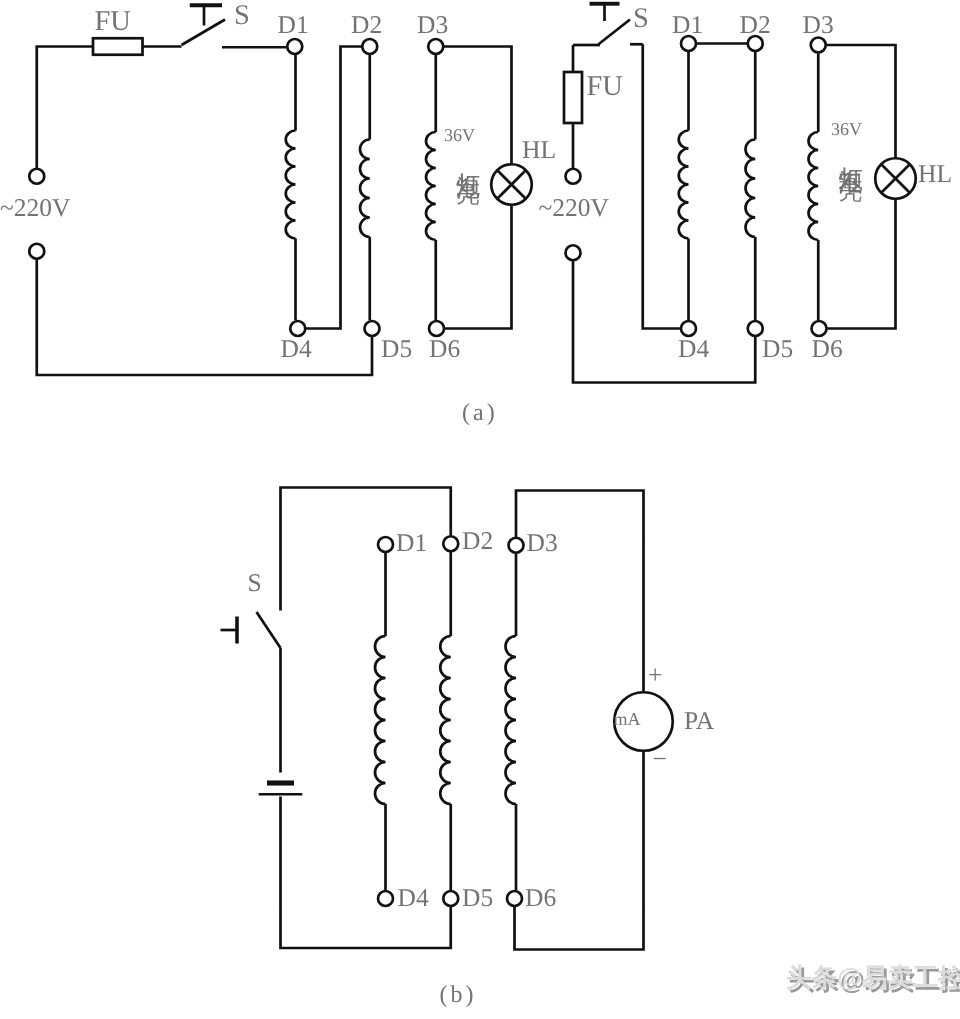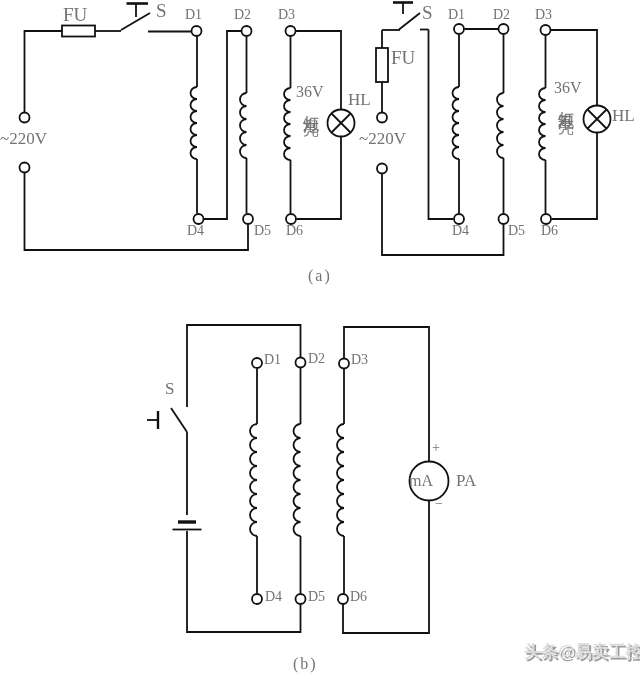--- a/index.html
+++ b/index.html
@@ -3,23 +3,23 @@
 <meta charset="utf-8">
 <style>
   html,body{margin:0;padding:0;background:#ffffff;}
   .stage{
     position:relative;width:640px;height:679px;background:#ffffff;
     font-family:"Liberation Serif", serif;color:#111;overflow:hidden;
   }
   .stage svg{position:absolute;left:0;top:0;z-index:0;}
   .lbl{position:absolute;z-index:2;line-height:1;white-space:nowrap;color:#737373;}
   .fs19{font-size:19px;}
-  .fs18{font-size:14px;}
+  .fs18{font-size:17px;}
   .fs17{font-size:17px;}
-  .fs16{font-size:16px;}
+  .fs16{font-size:12px;}
   .vtext{
     writing-mode:vertical-rl;text-orientation:upright;
     font-size:16px;letter-spacing:2px;line-height:1;
   }
   .watermark{
     font-size:17px;font-weight:bold;
     color:#dcdcdc;text-shadow:2px 2px 0 #9a9a9a;
     font-family:"Liberation Sans", sans-serif;
   }
   .caption{font-size:16px;letter-spacing:2px;}

